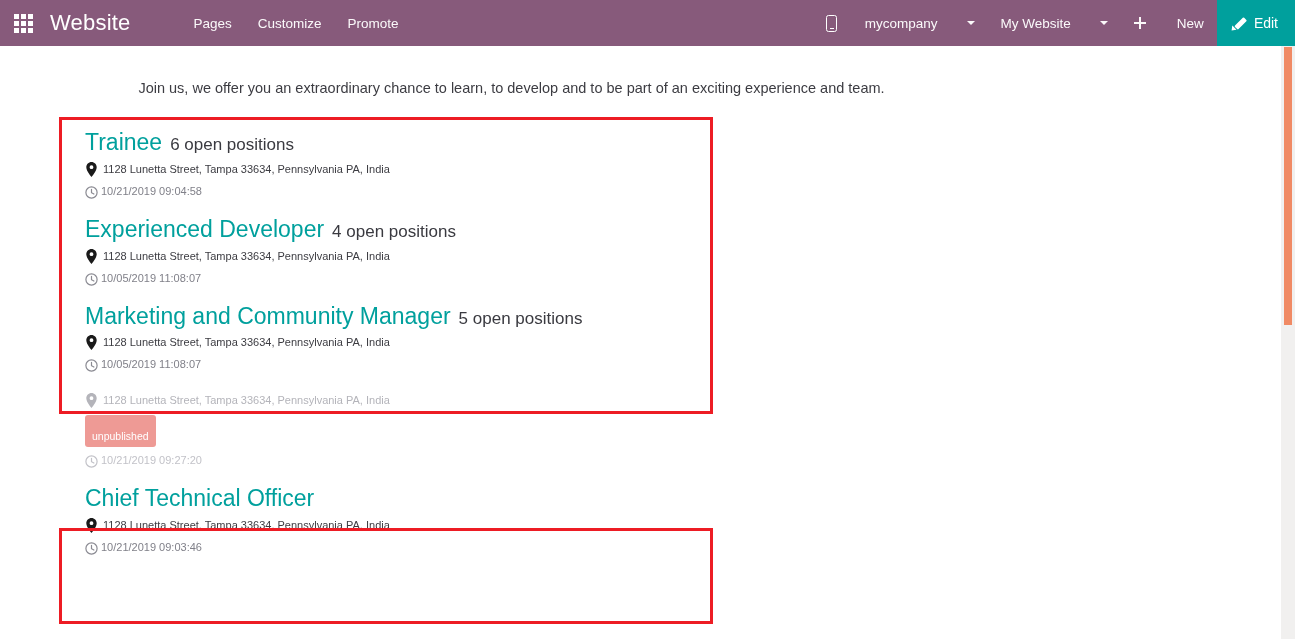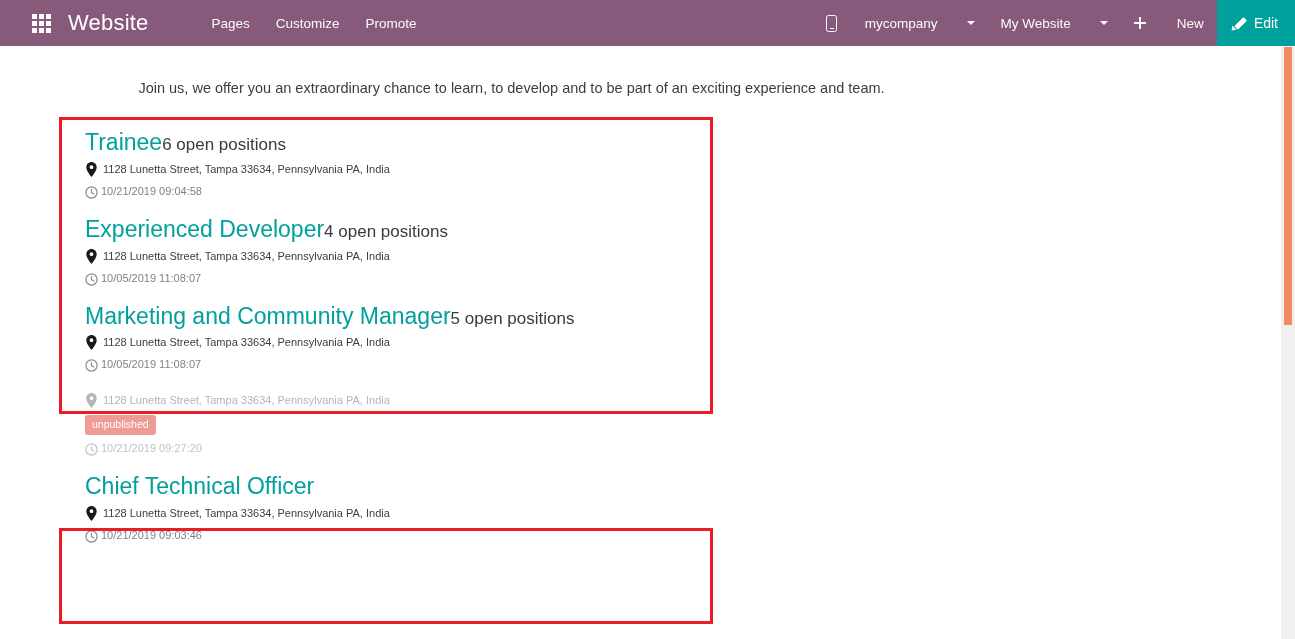--- a/index.html
+++ b/index.html
@@ -15,21 +15,21 @@
   
   #topnav {
     position: absolute;
     top: 0; left: 0;
     width: 1295px; height: 46px;
     background: #875A7B;
     display: flex;
     align-items: stretch;
     z-index: 50;
   }
-  .nav-left { display: flex; align-items: flex-start; padding-left: 18px; }
+  .nav-left { display: flex; align-items: flex-start; }
   .apps-btn {
     width: 46px; height: 46px;
     display: flex; align-items: center; justify-content: center;
     cursor: pointer;
   }
   .grid-icon {
     display: grid;
     grid-template-columns: repeat(3, 5px);
     grid-template-rows: repeat(3, 5px);
     gap: 2px;
@@ -185,20 +185,21 @@
     font-size: 23px;
     color: #00A09D;
     font-weight: 400;
     text-decoration: none;
     cursor: pointer;
     line-height: 1.25;
   }
   .job-openings {
     font-size: 17px;
     color: #3a3a40;
+    margin-left: 8px;
   }
   .meta-line {
     display: flex;
     align-items: center;
     font-size: 11px;
     color: #3c3c42;
     line-height: 21px;
     margin-top: 2px;
     white-space: nowrap;
   }
@@ -223,21 +224,21 @@
   .job.unpublished .meta-line.date { color: #c2c2c8; }
   .job.unpublished .pin-icon svg path { fill: #b4b4ba; }
   .job.unpublished .clock-icon svg { stroke: #c2c2c8; }
 
   .badge-unpublished {
     display: inline-block;
     background: #ee9a95;
     color: #ffffff;
     font-size: 10.5px;
     line-height: 1;
-    padding: 4px 7px 5px 7px;
+    padding: 16px 7px 5px 7px;
     border-radius: 3px;
     margin: 4px 0 2px 0;
     font-weight: 400;
   }
   .badge-row { padding-left: 0; }
 
   
   .annot-box {
     position: absolute;
     border: 3px solid #ED1C24;

